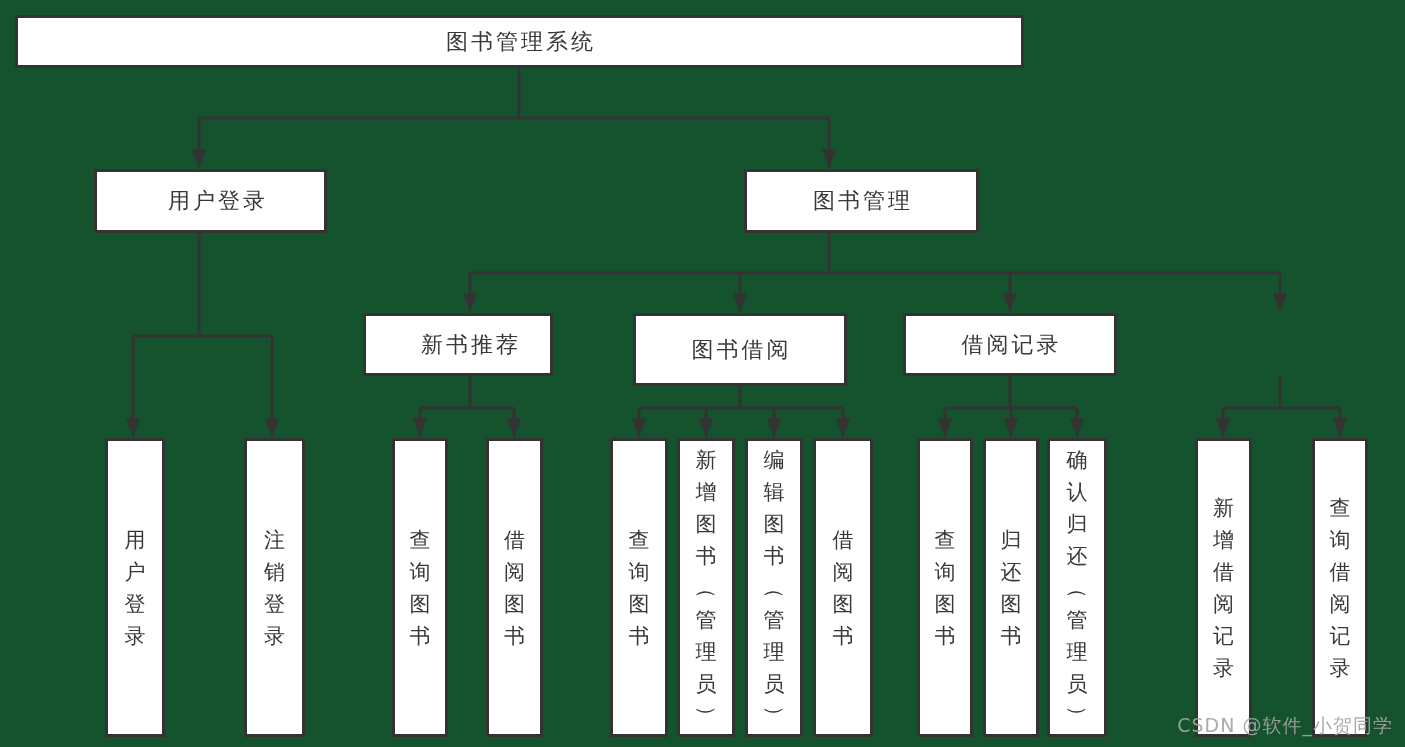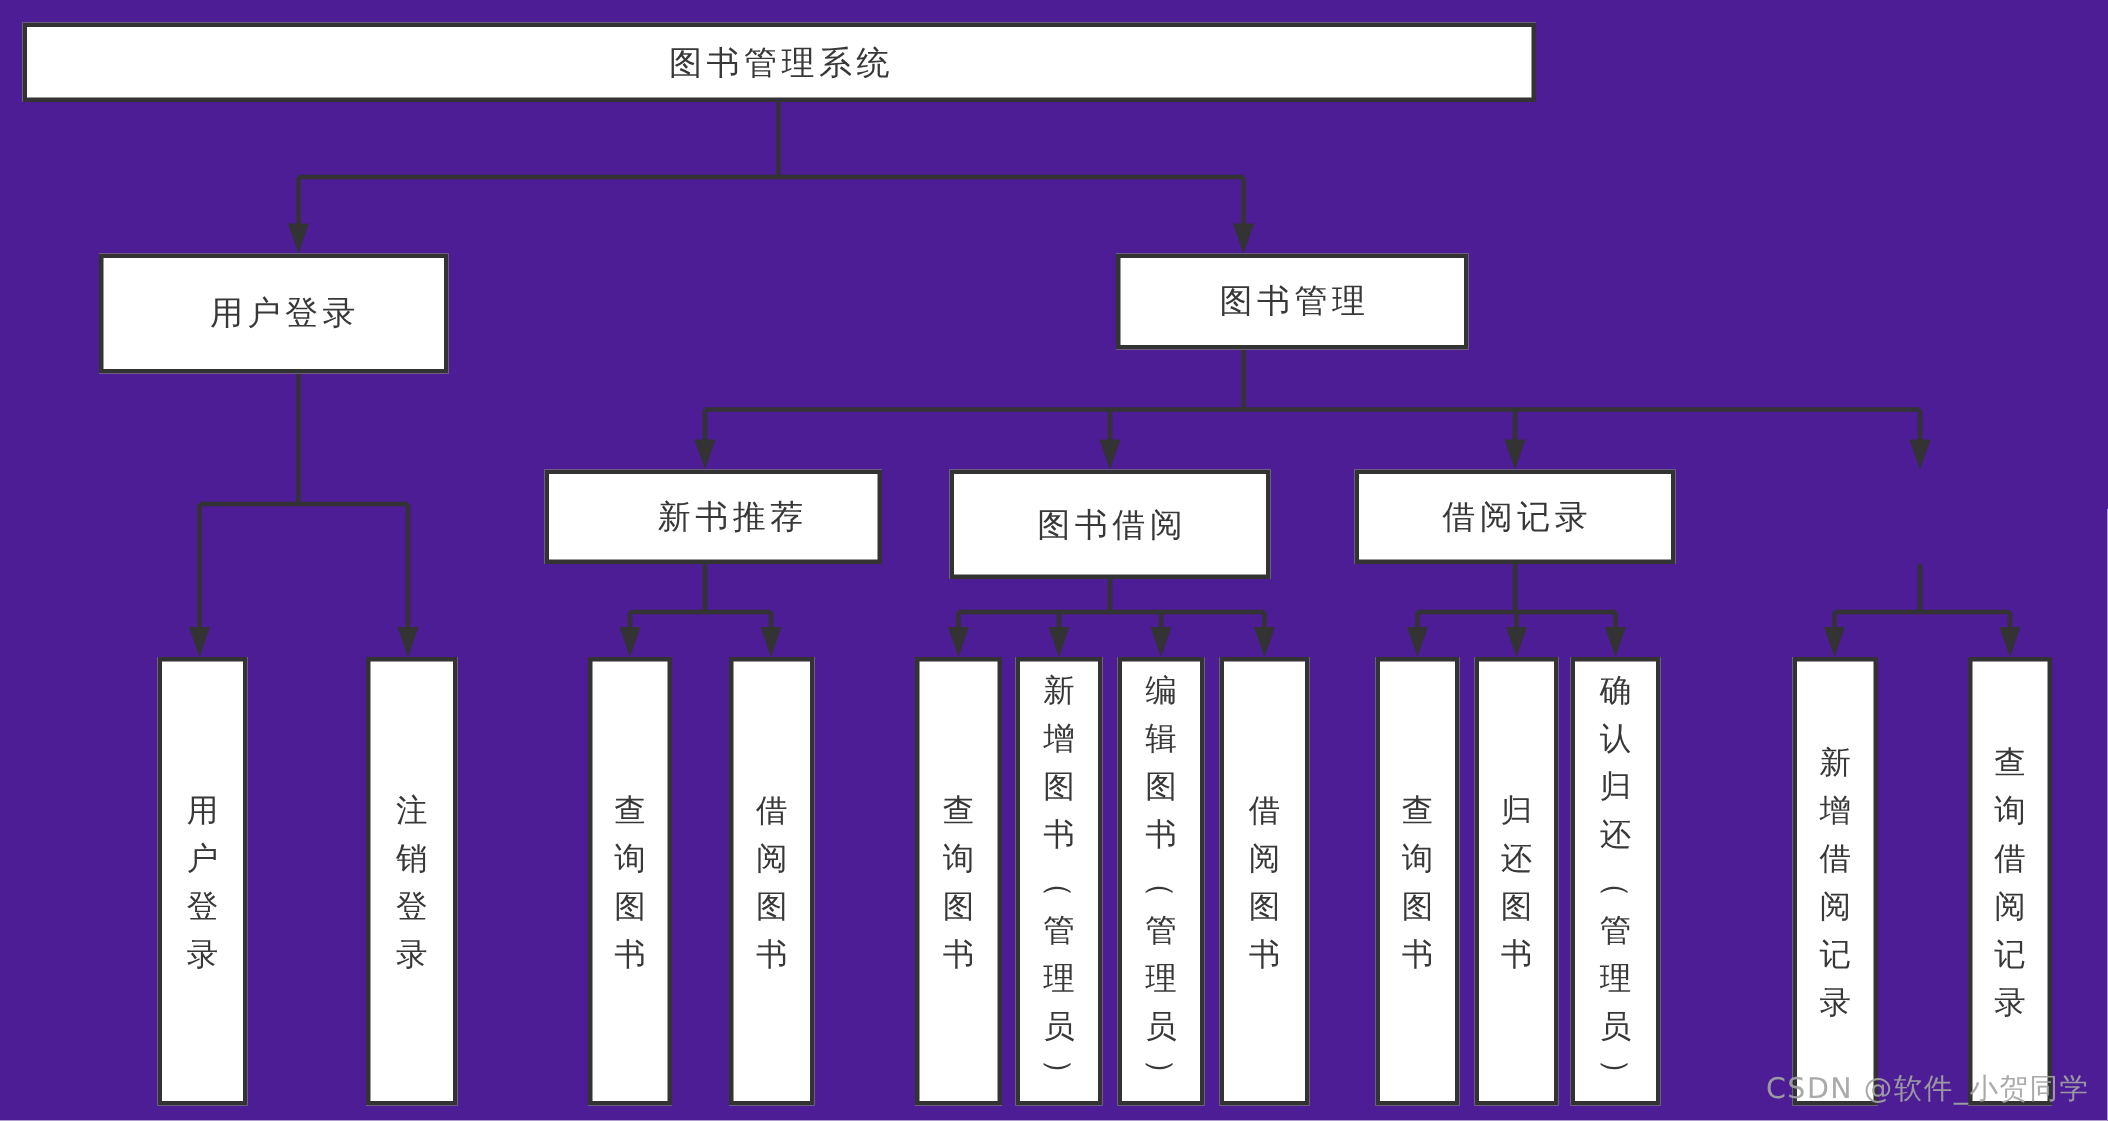--- a/index.html
+++ b/index.html
@@ -1,20 +1,20 @@
 <!DOCTYPE html>
 <html><head>
 <meta charset="utf-8">
 <style>
   html, body { margin: 0; padding: 0; background: #ffffff; }
   .stage {
     position: relative;
     width: 1405px;
     height: 747px;
-    background: #4c1d95;
+    background: #14532d;
     font-family: "DejaVu Sans", "Liberation Sans", sans-serif;
     overflow: hidden;
   }
   .wires {
     position: absolute;
     left: 0; top: 0;
     width: 1405px; height: 747px;
     z-index: 1;
   }
   .node {
@@ -97,28 +97,28 @@
       <polygon points="1070,418 1084,418 1077,438"></polygon>
       <polygon points="1216,418 1230,418 1223,438"></polygon>
       <polygon points="1333,418 1347,418 1340,438"></polygon>
     </g>
   </svg>
 
   <div class="node hbox" style="left:15px; top:15px; width:1009px; height:53px;">
     <span>图书管理系统</span>
   </div>
 
-  <div class="node hbox" style="left:66px; top:169px; width:233px; height:80px;padding-left:12px;">
+  <div class="node hbox" style="left:94px; top:169px; width:233px; height:64px;padding-left:12px;">
     <span>用户登录</span>
   </div>
   <div class="node hbox" style="left:712px; top:169px; width:235px; height:64px;margin-left:32px;">
     <span>图书管理</span>
   </div>
 
-  <div class="node hbox" style="left:363px; top:313px; width:225px; height:63px;padding-left:23px;">
+  <div class="node hbox" style="left:363px; top:313px; width:190px; height:63px;padding-left:23px;">
     <span>新书推荐</span>
   </div>
   <div class="node hbox" style="left:633px; top:313px; width:214px; height:73px;">
     <span>图书借阅</span>
   </div>
   <div class="node hbox" style="left:903px; top:313px; width:214px; height:63px;">
     <span>借阅记录</span>
   </div>
 
   <div class="node vbox" style="left:105px; top:438px; width:60px; height:299px;">

